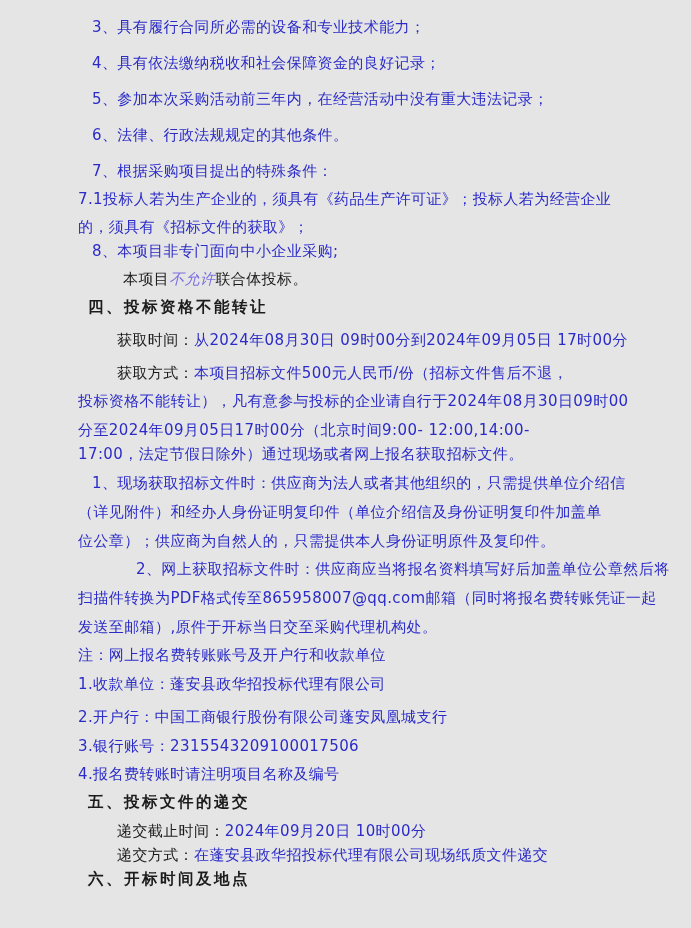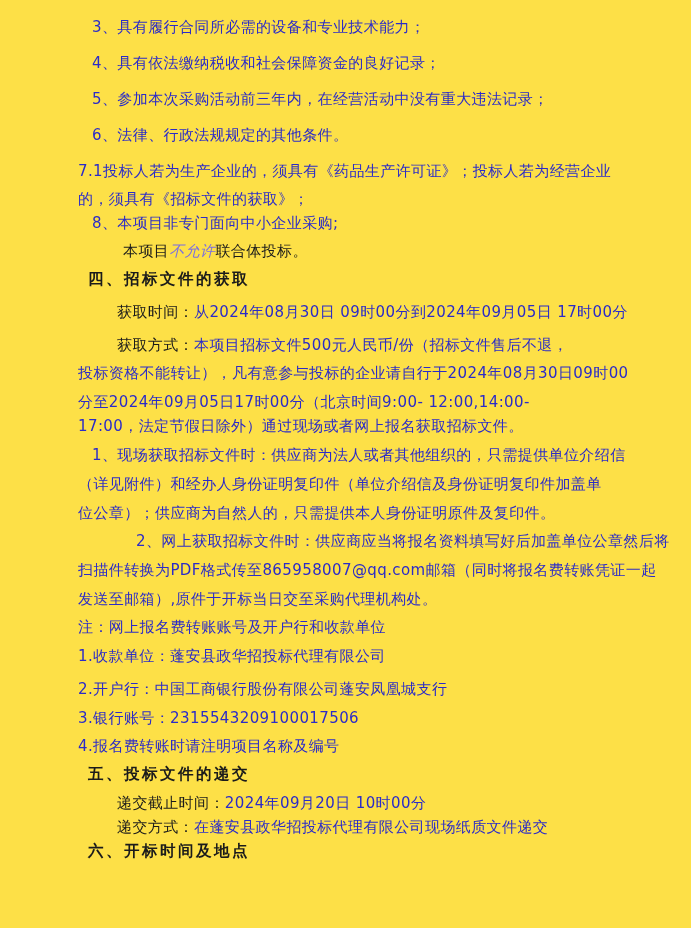--- a/index.html
+++ b/index.html
@@ -37,30 +37,31 @@
   .sp-tight { margin-bottom: 4px; }
   .sp-none  { margin-bottom: 0; }
 
   
   .run-blue-italic { font-style: italic; }
   .run-black-bold  { font-weight: bold; }
 </style>
 </head>
 <body>
 
-<div class="page" id="doc-page" style="background: #fde047;">
+<div class="page" id="doc-page" style="background: #e5e5e5;">
     <div class="line indent-num sp-wide"><span class="run-blue" style="color: rgb(43, 43, 200);">3、具有履行合同所必需的设备和专业技术能力；</span></div>
     <div class="line indent-num sp-wide"><span class="run-blue" style="color: rgb(43, 43, 200);">4、具有依法缴纳税收和社会保障资金的良好记录；</span></div>
     <div class="line indent-num sp-wide"><span class="run-blue" style="color: rgb(43, 43, 200);">5、参加本次采购活动前三年内，在经营活动中没有重大违法记录；</span></div>
     <div class="line indent-num sp-wide"><span class="run-blue" style="color: rgb(43, 43, 200);">6、法律、行政法规规定的其他条件。</span></div>
+    <div class="line indent-num sp-norm"><span class="run-blue" style="color: rgb(43, 43, 200);">7、根据采购项目提出的特殊条件：</span></div>
     <div class="line indent-flush sp-norm"><span class="run-blue" style="color: rgb(43, 43, 200);">7.1投标人若为生产企业的，须具有《药品生产许可证》；投标人若为经营企业</span></div>
     <div class="line indent-flush sp-tight"><span class="run-blue" style="color: rgb(43, 43, 200);">的，须具有《招标文件的获取》；</span></div>
     <div class="line indent-num sp-norm"><span class="run-blue" style="color: rgb(43, 43, 200);">8、本项目非专门面向中小企业采购;</span></div>
     <div class="line indent-sub sp-norm"><span class="run-black" style="color: rgb(27, 27, 27);">本项目</span><span class="run-blue-italic" style="color: rgb(123, 111, 224);">不允许</span><span class="run-black" style="color: rgb(27, 27, 27);">联合体投标。</span></div>
-    <div class="line indent-heading sp-wider"><span class="run-black-bold" style="color: rgb(27, 27, 27);">四、招标文件的获取</span></div>
+    <div class="line indent-heading sp-wider"><span class="run-black-bold" style="color: rgb(27, 27, 27);">四、投标资格不能转让</span></div>
     <div class="line indent-label sp-wider"><span class="run-black" style="color: rgb(27, 27, 27);">获取时间：</span><span class="run-blue" style="color: rgb(43, 43, 200);">从2024年08月30日  09时00分到2024年09月05日  17时00分</span></div>
     <div class="line indent-label sp-norm"><span class="run-black" style="color: rgb(27, 27, 27);">获取方式：</span><span class="run-blue" style="color: rgb(43, 43, 200);">本项目招标文件500元人民币/份（招标文件售后不退，</span></div>
     <div class="line indent-flush sp-mid"><span class="run-blue" style="color: rgb(43, 43, 200);">投标资格不能转让），凡有意参与投标的企业请自行于2024年08月30日09时00</span></div>
     <div class="line indent-flush sp-tight"><span class="run-blue" style="color: rgb(43, 43, 200);">分至2024年09月05日17时00分（北京时间9:00- 12:00,14:00-</span></div>
     <div class="line indent-flush sp-mid"><span class="run-blue" style="color: rgb(43, 43, 200);">17:00，法定节假日除外）通过现场或者网上报名获取招标文件。</span></div>
     <div class="line indent-num sp-mid"><span class="run-blue" style="color: rgb(43, 43, 200);">1、现场获取招标文件时：供应商为法人或者其他组织的，只需提供单位介绍信</span></div>
     <div class="line indent-flush sp-mid"><span class="run-blue" style="color: rgb(43, 43, 200);">（详见附件）和经办人身份证明复印件（单位介绍信及身份证明复印件加盖单</span></div>
     <div class="line indent-flush sp-norm"><span class="run-blue" style="color: rgb(43, 43, 200);">位公章）；供应商为自然人的，只需提供本人身份证明原件及复印件。</span></div>
     <div class="line indent-num sp-mid"><span class="run-blue" style="color: rgb(43, 43, 200); margin-left: 44px;">2、网上获取招标文件时：供应商应当将报名资料填写好后加盖单位公章然后将</span></div>
     <div class="line indent-flush sp-mid"><span class="run-blue" style="color: rgb(43, 43, 200);">扫描件转换为PDF格式传至865958007@qq.com邮箱（同时将报名费转账凭证一起</span></div>

